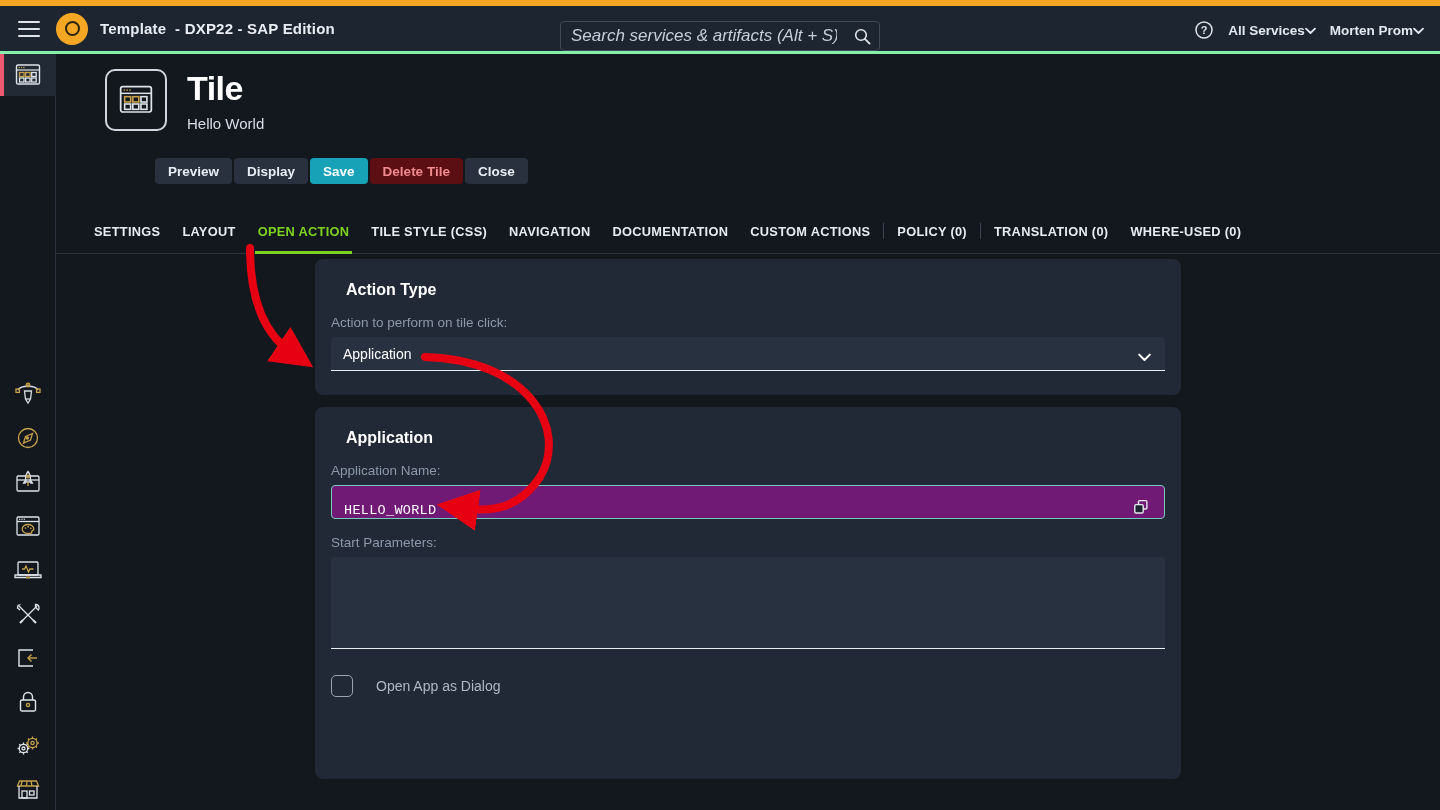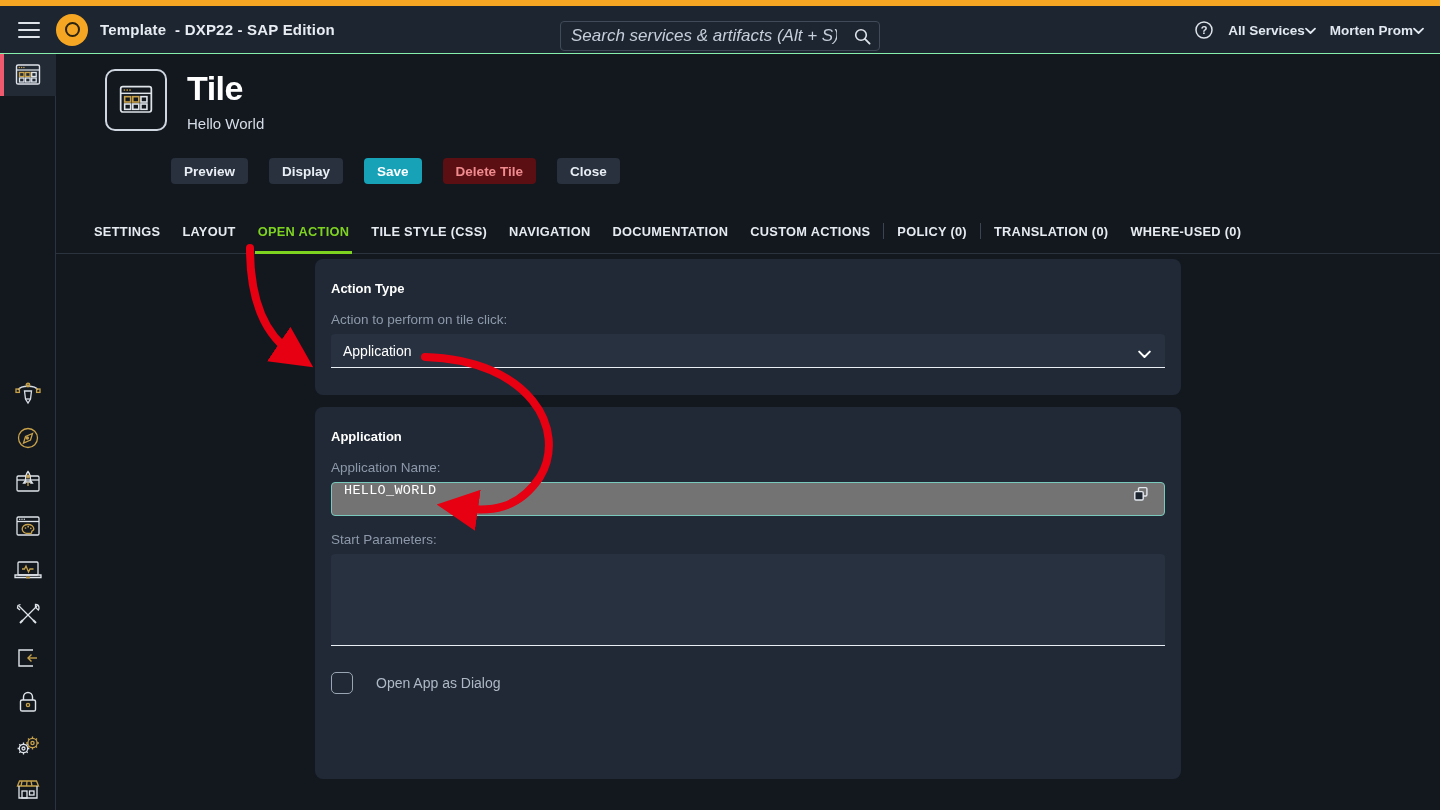--- a/index.html
+++ b/index.html
@@ -15,21 +15,21 @@
   .top-strip {
     position: absolute; left: 0; top: 0; width: 1440px; height: 6px;
     background: #f5a623;
   }
 
   
   .header {
     position: absolute; left: 0; top: 6px; width: 1440px; height: 48px;
     background: #1d2530;
     display: flex; align-items: center;
-    border-bottom: 1px solid #86efac;
+    border-bottom: 3px solid #86efac;
   }
   .burger {
     width: 22px; height: 16px; margin-left: 18px; margin-right: 16px;
     display: flex; flex-direction: column; justify-content: space-between;
     cursor: pointer;
   }
   .burger i { display: block; height: 2px; background: #dfe4ea; border-radius: 1px; }
   .logo-circle {
     width: 32px; height: 32px; border-radius: 50%;
     background: #f5a623; display: flex; align-items: center; justify-content: center;
@@ -103,21 +103,21 @@
   .page-head { position: absolute; left: 49px; top: 15px; display: flex; align-items: flex-start; }
   .tile-badge {
     width: 62px; height: 62px; border: 2px solid #cfd6e0; border-radius: 10px;
     display: flex; align-items: center; justify-content: center;
     flex: none;
   }
   .page-title-wrap { margin-left: 20px; padding-top: 2px; }
   .page-title { font-size: 34px; font-weight: bold; color: #ffffff; line-height: 1.0; letter-spacing: -.5px;}
   .page-sub { font-size: 15px; color: #d6dde7; margin-top: 10px; }
 
-  .btn-row { position: absolute; left: 115px; top: 104px; display: flex; gap: 21px; }
+  .btn-row { position: absolute; left: 99px; top: 104px; display: flex; gap: 2px; }
   .btn {
     height: 26px; padding: 0 13px; border-radius: 4px; border: none;
     font-family: "Liberation Sans", sans-serif;
     font-size: 13.5px; font-weight: bold; cursor: pointer;
     display: flex; align-items: center;
   }
   .btn-default { background: #28313d; color: #e9eef5; }
   .btn-save { background: #17a2b8; color: #ffffff; }
   .btn-delete { background: #5c0f12; color: #f08b8f; }
 
@@ -141,41 +141,42 @@
 
   
   .panel {
     position: absolute; left: 259px; width: 866px;
     background: #202935; border-radius: 8px;
   }
   #panel-action-type { top: 205px; height: 136px; }
   #panel-application { top: 353px; height: 372px; }
 
   .panel-title {
-    font-size: 13px; font-weight: bold; color: #ffffff;
+    font-size: 16px; font-weight: bold; color: #ffffff;
     padding: 22px 16px 0 16px;
+    margin-left: 15px;
   }
   .field-label {
     font-size: 13.5px; color: #8d99aa; padding-left: 16px; margin-top: 16px;
   }
 
   .select-box {
     position: relative; margin: 7px 16px 0 16px; height: 34px;
     background: #273140; border-radius: 4px 4px 0 0;
     border-bottom: 1px solid #e9eef5;
     display: flex; align-items: center; padding: 0 12px;
     cursor: pointer;
   }
   .select-box .val { font-size: 14px; color: #ffffff; }
   .select-box .chev { position: absolute; right: 14px; top: 11px; }
 
   .text-input-wrap {
     position: relative; margin: 7px 16px 0 16px; height: 34px;
-    background: #737373; border: 1.5px solid #79c9bd; border-radius: 4px;
-    display: flex; align-items: flex-start; padding: 0 12px;
+    background: #701a75; border: 1.5px solid #79c9bd; border-radius: 4px;
+    display: flex; align-items: flex-end; padding: 0 12px;
   }
   .text-input-wrap input {
     flex: 1; background: transparent; border: none; outline: none;
     font-family: "Liberation Mono", monospace;
     font-size: 13.5px; color: #ffffff; letter-spacing: .3px;
   }
   .copy-btn { width: 22px; height: 22px; display: flex; align-items: center; justify-content: center; cursor: pointer; }
 
   .textarea-box {
     margin: 7px 16px 0 16px; height: 92px;

